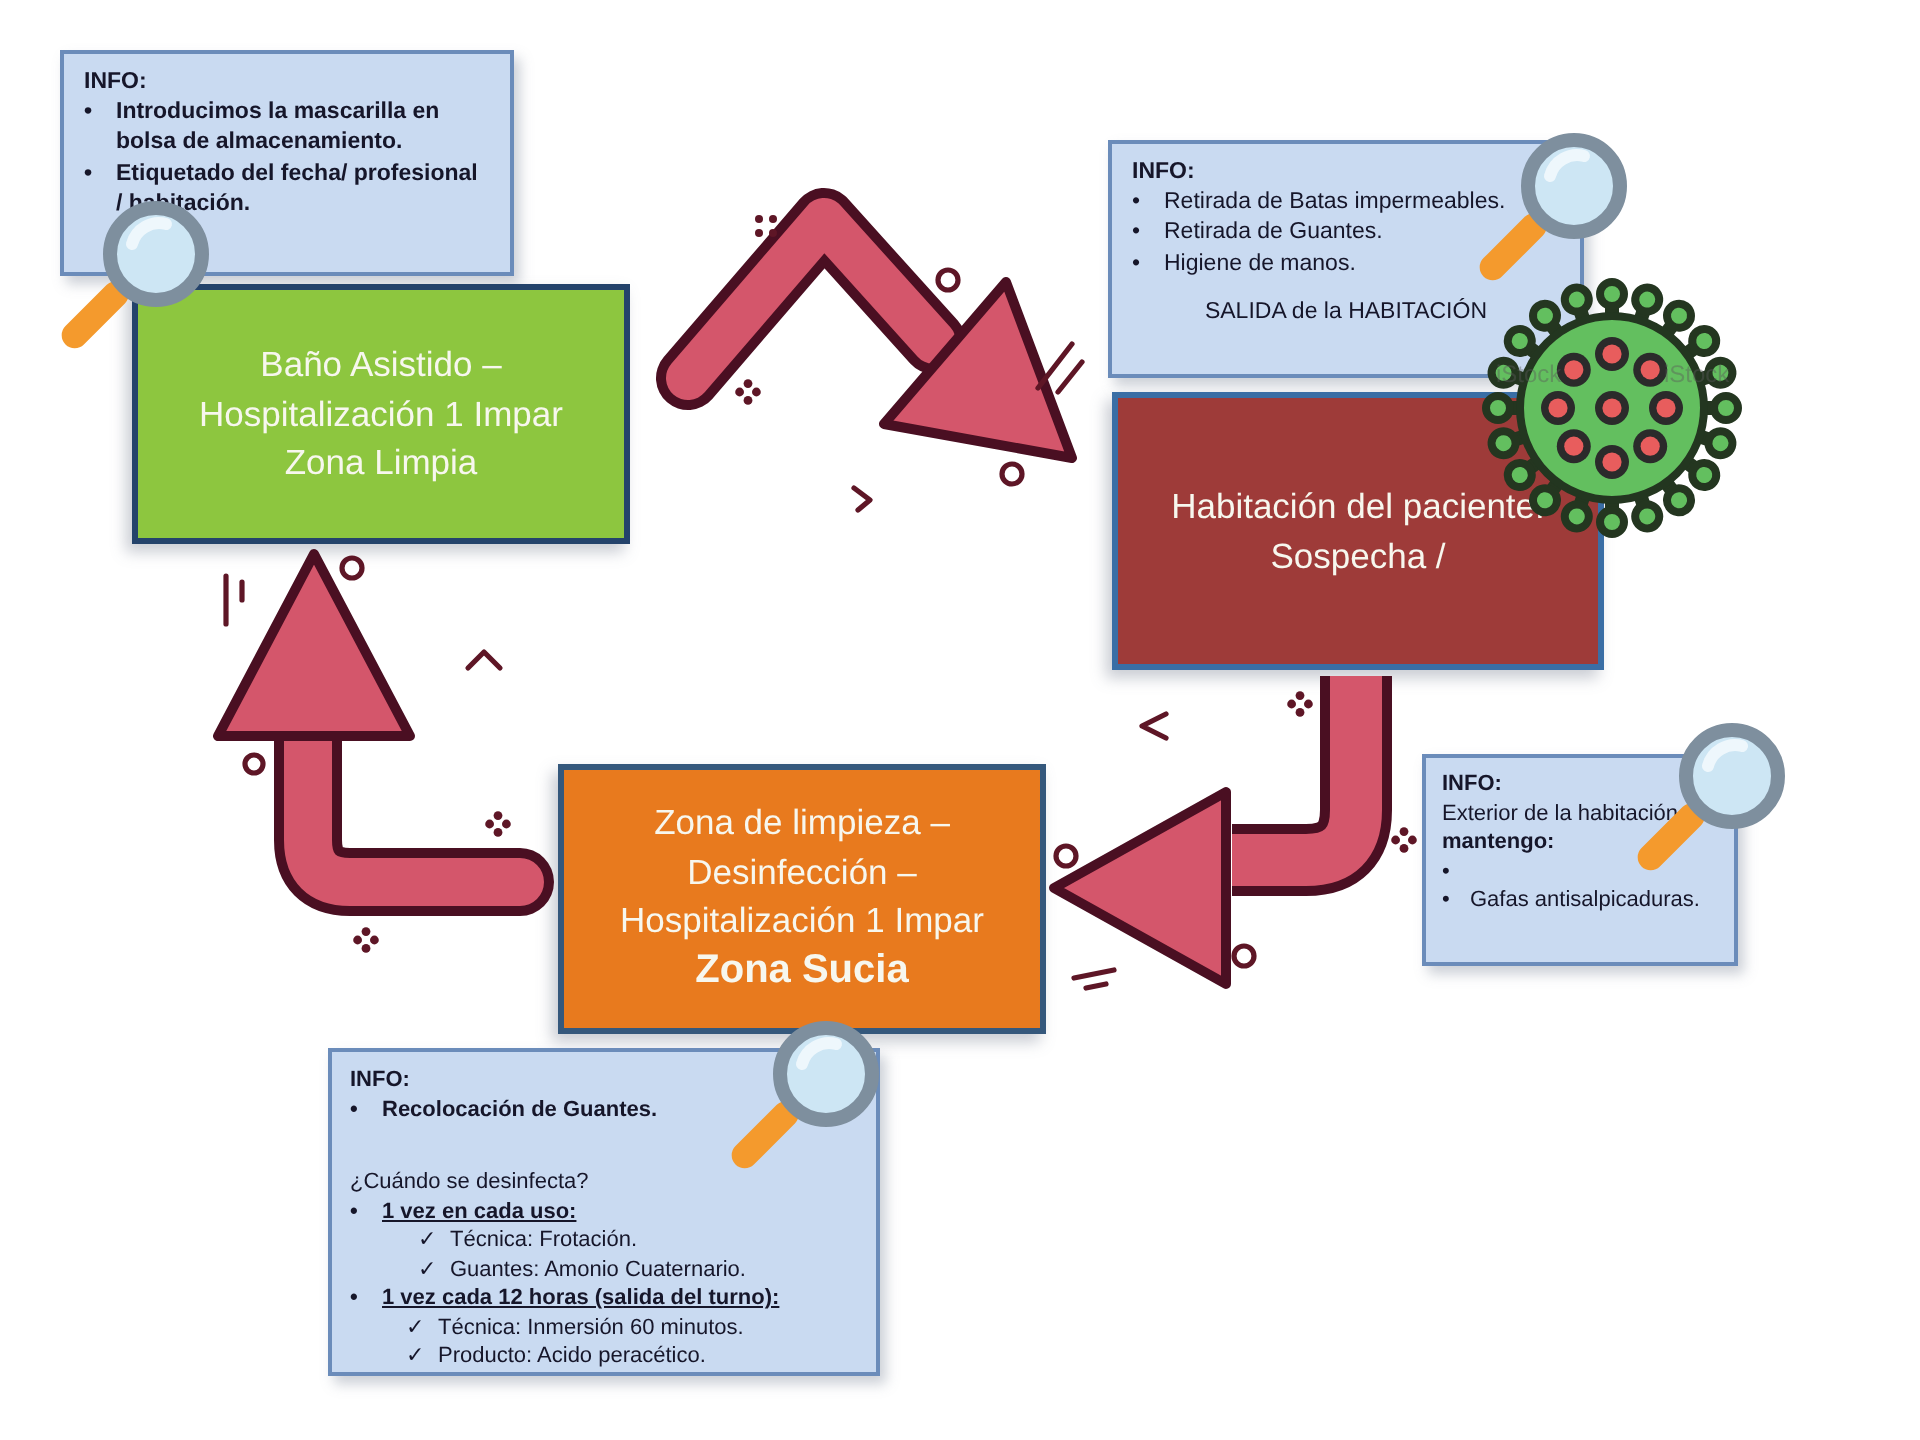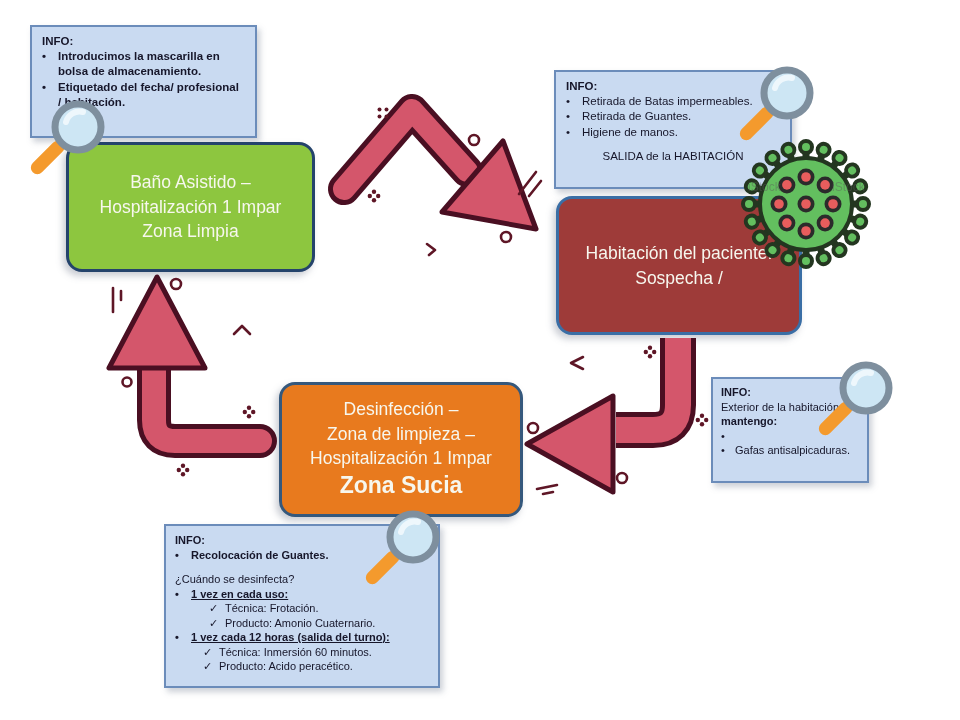--- a/index.html
+++ b/index.html
@@ -9,30 +9,30 @@
   .info{position:absolute;background:#c9daf1;border:2px solid #6b8cba;box-sizing:border-box;
         box-shadow:3px 4px 6px rgba(110,120,140,.35);padding:7px 10px;color:#16162a;
         font-size:11.5px;line-height:1.32;}
   .info .hd{font-weight:bold}
   .b{font-weight:bold}
   .ul{text-decoration:underline}
   .row{display:flex}
   .row .mk{width:16px;flex:none}
   .chk{display:flex;padding-left:34px}
   .chk .mk{width:16px;flex:none}
-  .q{margin-top:10px}
+  .q{margin-top:22px}
   .foot{font-weight:normal;text-align:center;margin-top:9px}
   
   .zone{position:absolute;display:flex;flex-direction:column;align-items:center;justify-content:center;
         color:#f7f7ee;font-size:17.5px;line-height:1.42;text-align:center;box-sizing:border-box;
-        box-shadow:-3px 4px 7px rgba(100,110,130,.35);border-radius:16px;}
+        box-shadow:-3px 4px 7px rgba(100,110,130,.35);}
   .zone-clean{background:#8dc63f;border:3px solid #24436b}
   .zone-patient{background:#9e3b39;border:3px solid #3a6ea5}
   .zone-dirty{background:#e87a1e;border:3px solid #35587c;line-height:1.38}
-  .zone .em{font-weight:bold;font-size:23px}
+  .zone .em{font-weight:bold;font-size:20px}
   
   .title{position:absolute;left:450px;top:556px;width:506px;text-align:center;font-weight:bold;
          font-size:37px;line-height:53px;letter-spacing:1px;color:#cdd9f6;
          -webkit-text-stroke:2.2px #7d99de;paint-order:stroke fill;
          text-shadow:2px 2px 0 rgba(125,153,222,.4),4px 5px 5px rgba(125,153,222,.35);}
   .overlay{position:absolute;left:0;top:0;pointer-events:none}
 </style>
 </head>
 <body>
 
@@ -85,22 +85,22 @@
     <div class="row">
       <span class="mk" style="width:14px">•</span>
     </div>
     <div class="row">
       <span class="mk" style="width:14px">•</span>
       <span>Gafas antisalpicaduras.</span>
     </div>
   </div>
 
   <div class="zone zone-dirty" style="left:279px;top:382px;width:244px;height:135px">
+    <div>Zona de limpieza –</div>
     <div>Desinfección –</div>
-    <div>Zona de limpieza –</div>
     <div>Hospitalización 1 Impar</div>
     <div class="em">Zona Sucia</div>
   </div>
 
   <div class="info" style="left:164px;top:524px;width:276px;height:164px;font-size:11px;padding:7px 9px">
     <div class="hd">INFO:</div>
     <div class="row b">
       <span class="mk">•</span>
       <span>Recolocación de Guantes.</span>
     </div>
@@ -108,21 +108,21 @@
     <div class="row">
       <span class="mk b">•</span>
       <span class="b ul">1 vez en cada uso:</span>
     </div>
     <div class="chk">
       <span class="mk">✓</span>
       <span>Técnica: Frotación.</span>
     </div>
     <div class="chk">
       <span class="mk">✓</span>
-      <span>Producto: Amonio Cuaternario.</span>
+      <span>Guantes: Amonio Cuaternario.</span>
     </div>
     <div class="row">
       <span class="mk b">•</span>
       <span class="b ul">1 vez cada 12 horas (salida del turno):</span>
     </div>
     <div class="chk" style="padding-left:28px">
       <span class="mk">✓</span>
       <span>Técnica: Inmersión 60 minutos.</span>
     </div>
     <div class="chk" style="padding-left:28px">

